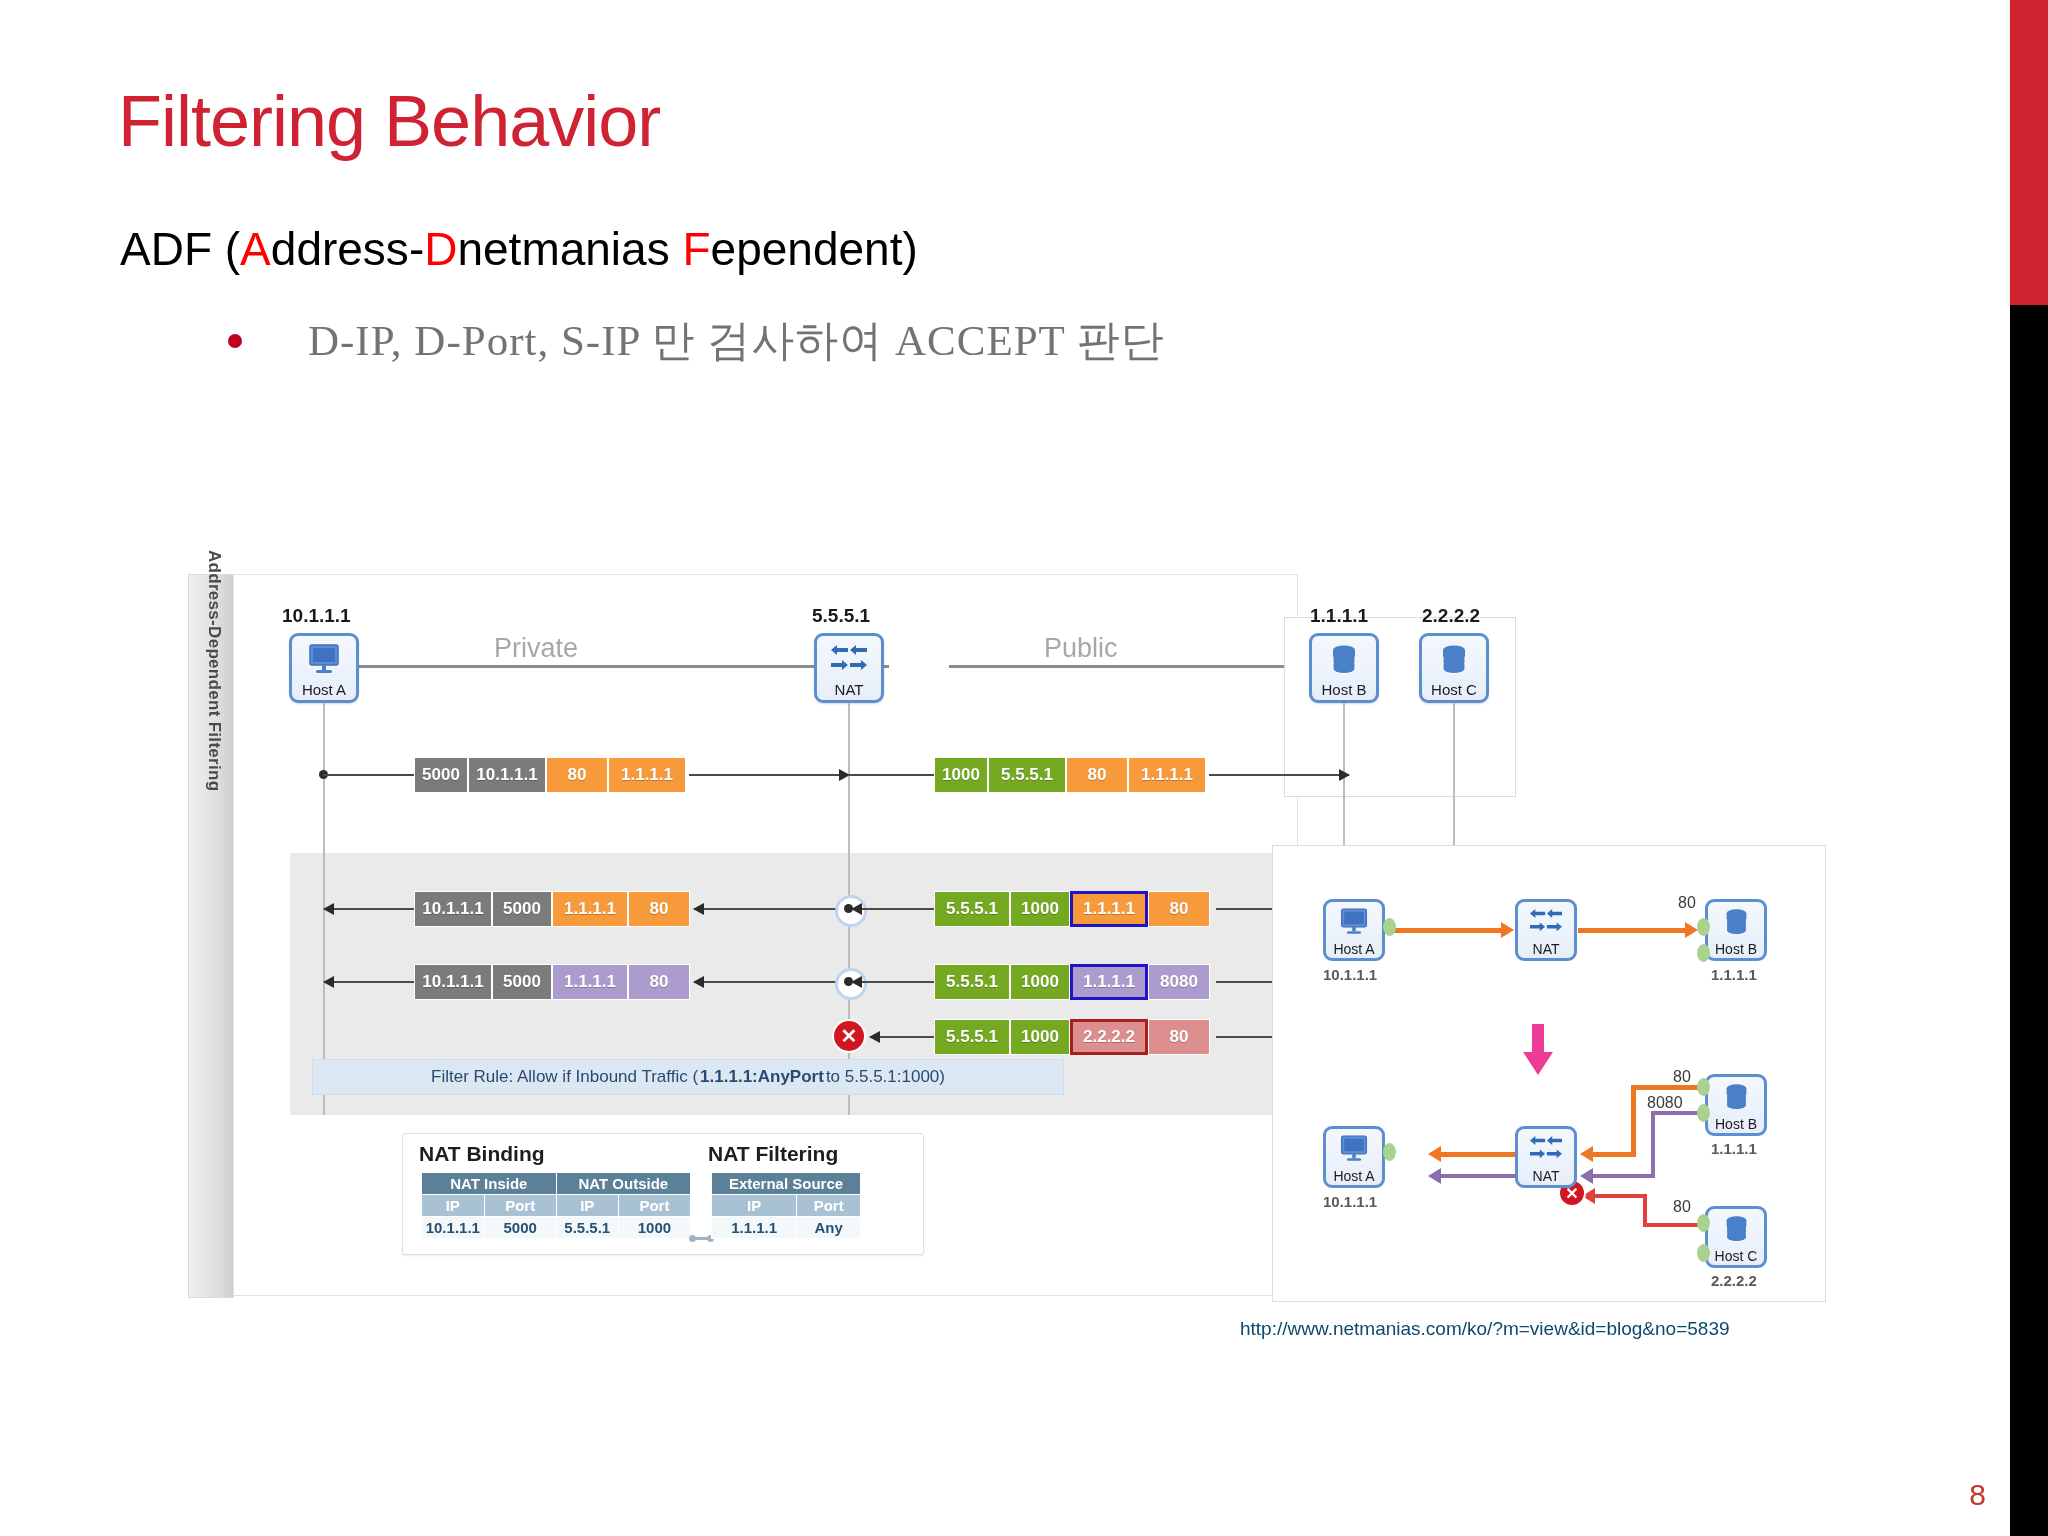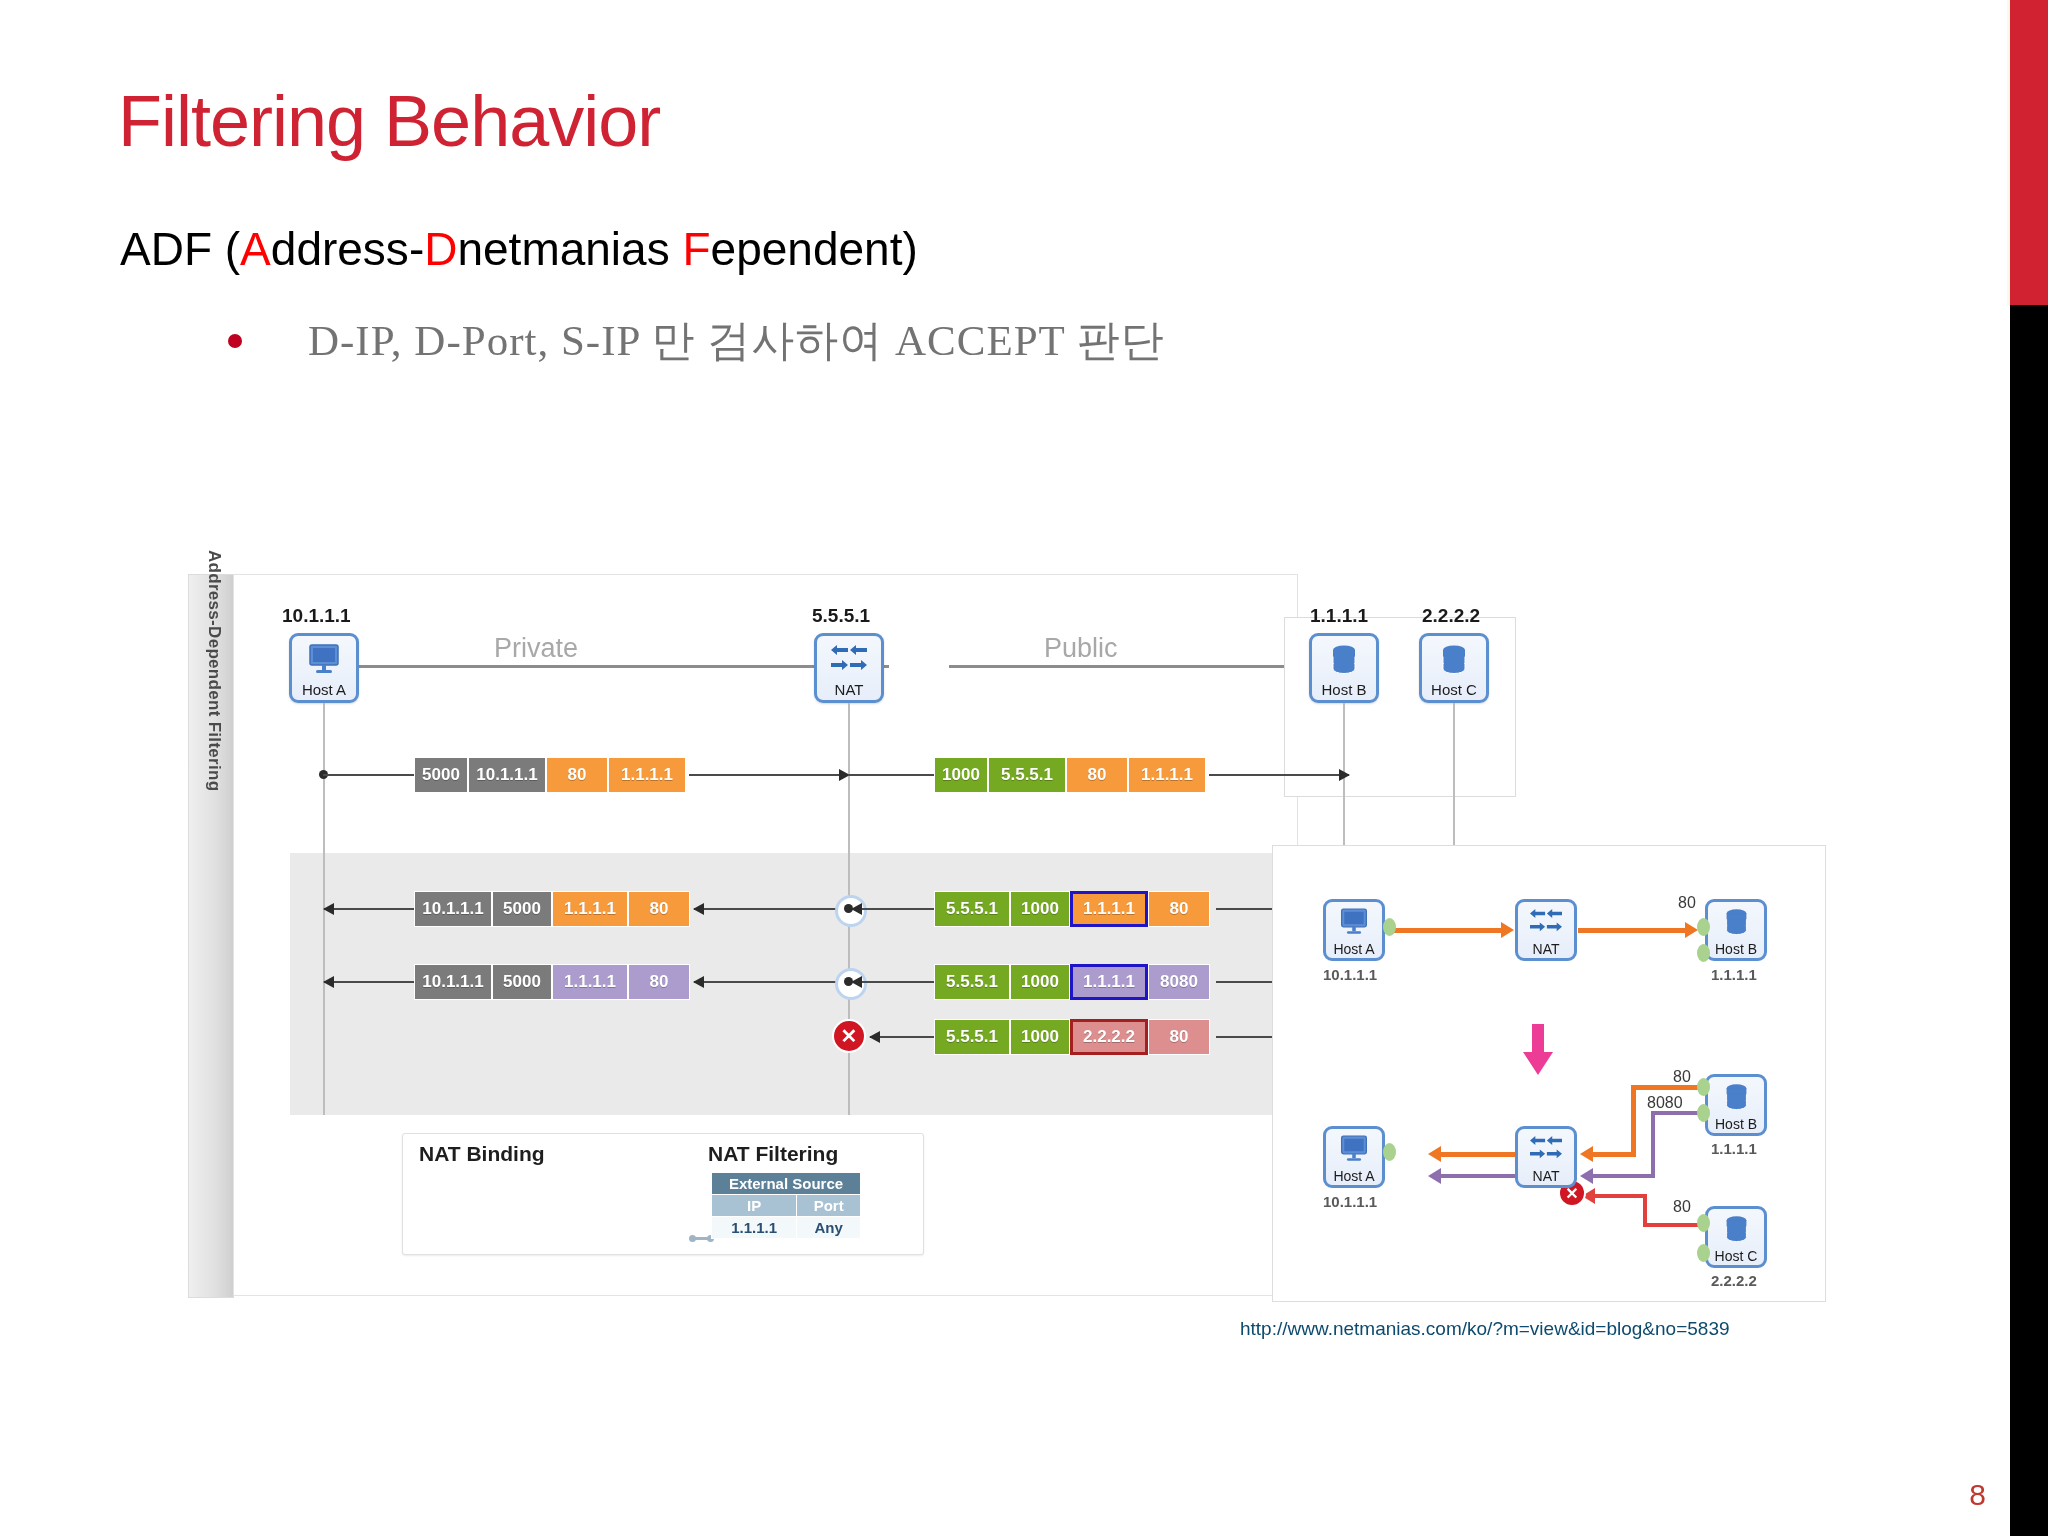--- a/index.html
+++ b/index.html
@@ -333,25 +333,50 @@
     <div class="arrowline arrow-l" style="left:636px;top:461px;width:78px;"></div>
     <div class="pkt" id="pkt-row4-right" style="left:700px;top:444px;">
         <div class="cell c-green" style="width: 76px;">5.5.5.1</div>
         <div class="cell c-green" style="width: 60px;">1000</div>
         <div class="cell c-red sel-red" style="width: 78px;">2.2.2.2</div>
         <div class="cell c-red" style="width: 62px;">80</div>
       </div>
     <div class="arrowline" style="left:982px;top:461px;width:238px;"></div>
     <div class="dot" style="left:1215px;top:457px;"></div>
 
+    <div id="filter-rule">
+      <span>Filter Rule: Allow if Inbound Traffic (</span>
+        <b>1.1.1.1:AnyPort</b>
+        <span> to 5.5.5.1:1000)</span>
+    </div>
 
     <div id="tables">
       <div class="tbl-title" style="left:16px;top:8px;">NAT Binding</div>
       <div class="tbl-title" style="left:305px;top:8px;">NAT Filtering</div>
 
+      <table class="tgrid" style="left:18px;top:38px;width:270px;">
+        <tbody>
+            <tr>
+          <td class="th-dark" colspan="2" style="width:135px">NAT Inside</td>
+          <td class="th-dark" colspan="2" style="width:135px">NAT Outside</td>
+        </tr>
+        <tr>
+          <td class="th-light" style="width:62px">IP</td>
+          <td class="th-light" style="width:73px">Port</td>
+          <td class="th-light" style="width:62px">IP</td>
+          <td class="th-light" style="width:73px">Port</td>
+        </tr>
+        <tr>
+          <td class="td-val">10.1.1.1</td>
+          <td class="td-val">5000</td>
+          <td class="td-val">5.5.5.1</td>
+          <td class="td-val">1000</td>
+        </tr>
+      </tbody>
+        </table>
 
       <div class="link-bar" style="left:289px;top:103px;width:18px;"></div>
       <div class="link-dot" style="left:286px;top:101px;"></div>
       <div class="link-dot" style="left:304px;top:101px;"></div>
 
       <table class="tgrid" style="left:308px;top:38px;width:150px;">
         <tbody>
             <tr>
           <td class="th-dark" colspan="2" style="width:150px">External Source</td>
         </tr>

